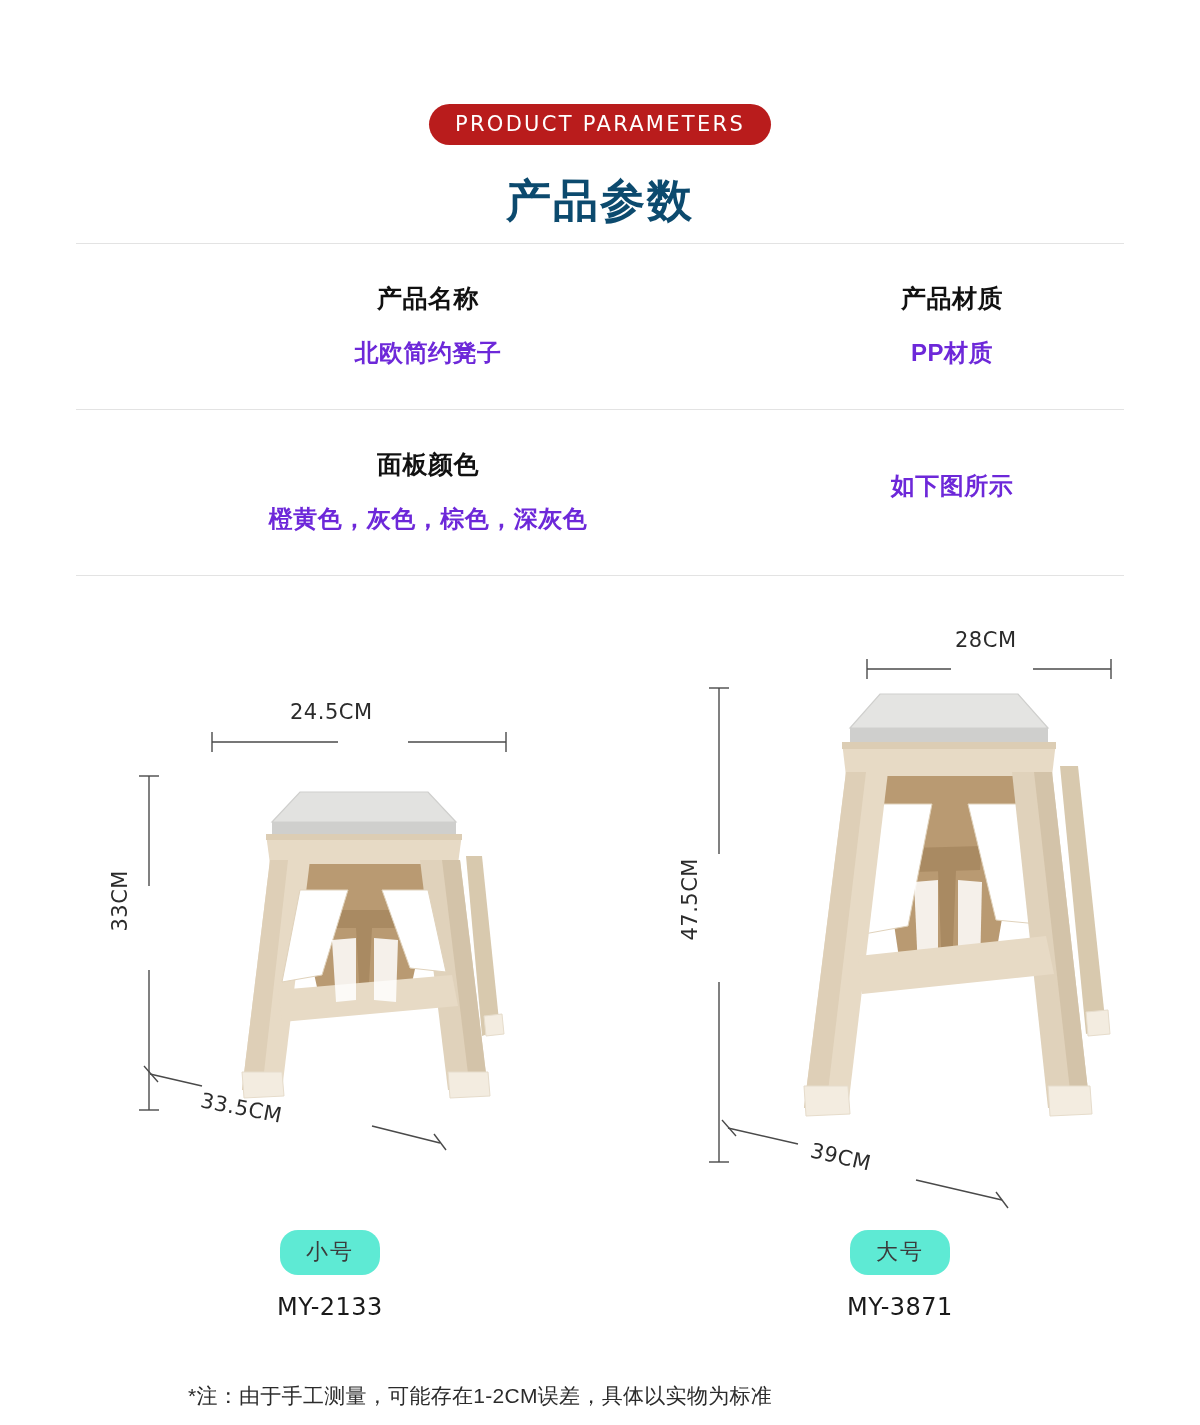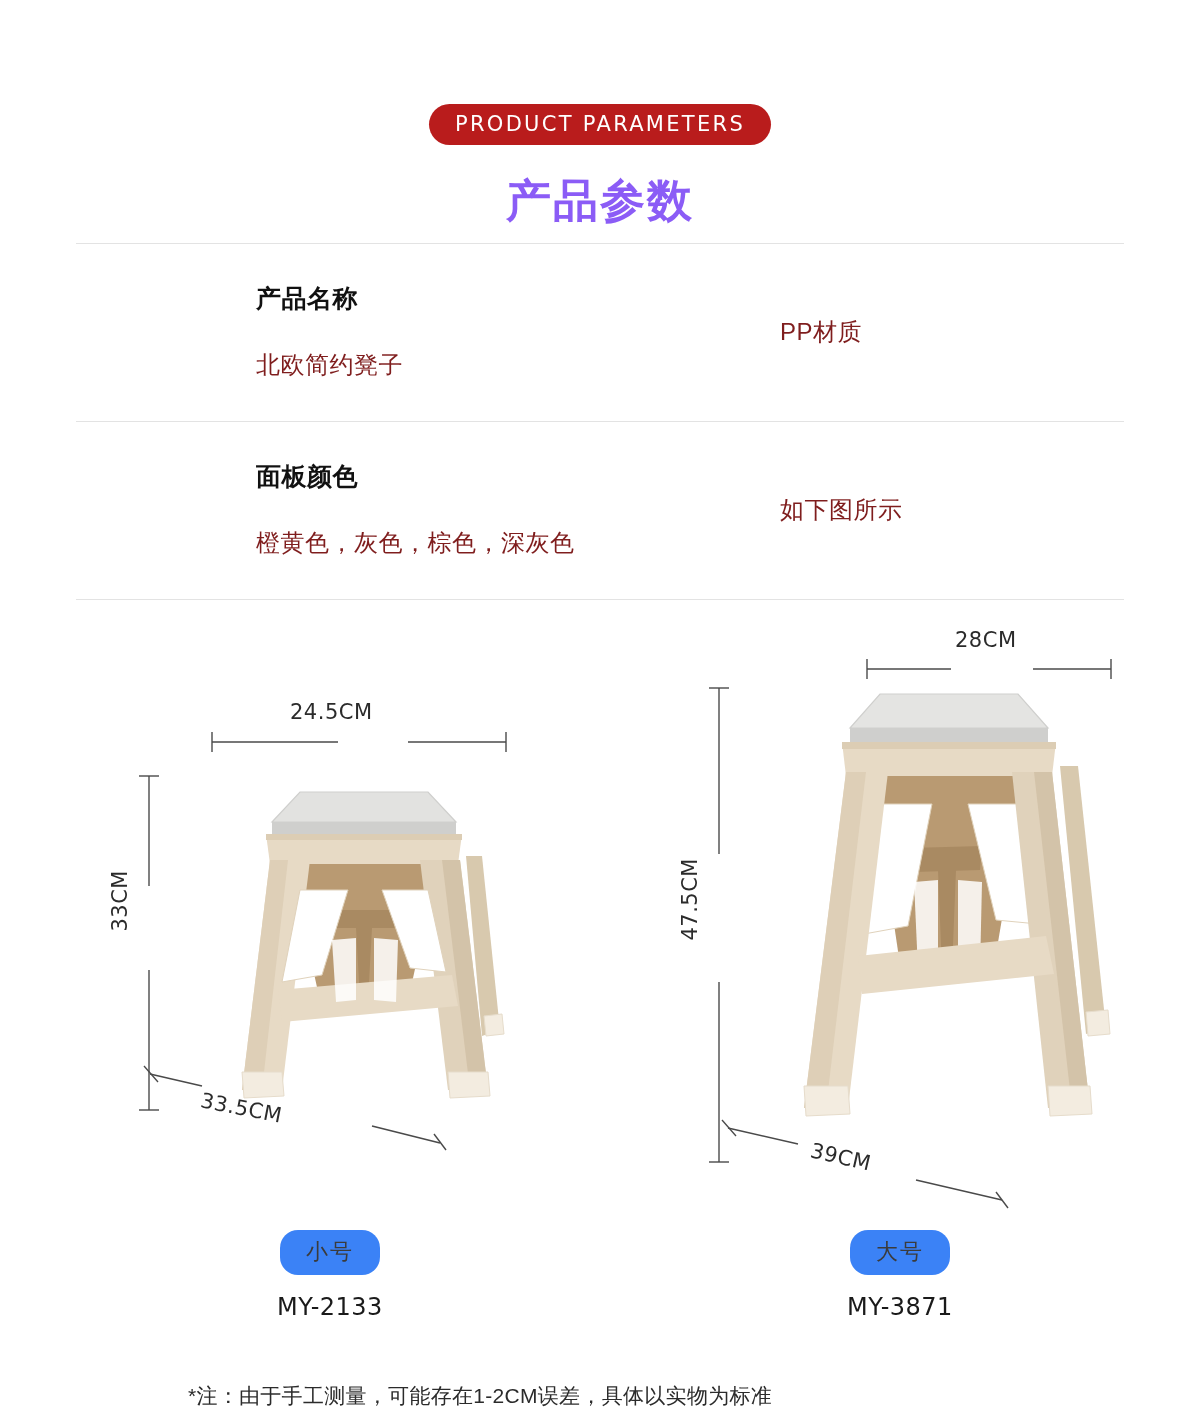--- a/index.html
+++ b/index.html
@@ -31,53 +31,54 @@
     border-radius: 22px;
     font-family: "DejaVu Sans", sans-serif;
     font-weight: 400;
   }
   .title-cn {
     text-align: center;
     font-size: 45px;
     font-weight: bold;
     letter-spacing: 2px;
     margin-top: 26px;
-    color: #8b5cf6;
+    color: #0c4a6e;
   }
 
   
   .spec-table {
     position: absolute;
     left: 76px;
     top: 243px;
     width: 1048px;
   }
   .spec-row {
     display: flex;
     border-top: 1px solid #e3e3e3;
     padding: 38px 0 40px 0;
   }
   .spec-row:last-child { border-bottom: 1px solid #e3e3e3; }
   .spec-cell {
     width: 50%;
     padding-left: 180px;
+    text-align: center;
   }
   .spec-cell.right { padding-left: 664px; margin-left: -484px; width: auto; flex: 1; }
   .spec-label {
     font-size: 25px;
     font-weight: bold;
     color: #111111;
     letter-spacing: 0.5px;
   }
   .spec-value {
     font-size: 24px;
-    color: #7f1d1d;
-    margin-top: 34px;
+    color: #6d28d9;
+    margin-top: 22px;
     letter-spacing: 0.5px;
-    font-weight: 400;
+    font-weight: 700;
   }
 
   
   .products {
     position: absolute;
     top: 600px;
     left: 0;
     width: 1200px;
     height: 720px;
   }
@@ -103,21 +104,21 @@
   }
 
   
   .tag-row {
     position: absolute;
     text-align: center;
     width: 260px;
   }
   .tag {
     display: inline-block;
-    background: #3b82f6;
+    background: #5eead4;
     color: #3b3b3b;
     font-size: 22px;
     border-radius: 18px;
     padding: 7px 26px 8px 26px;
     letter-spacing: 2px;
   }
   .model {
     margin-top: 18px;
     font-family: "DejaVu Sans", sans-serif;
     font-size: 24px;
@@ -146,20 +147,21 @@
 <div class="title-cn">产品参数</div>
 
 <div class="spec-table">
 
   <div class="spec-row">
     <div class="spec-cell">
       <div class="spec-label">产品名称</div>
       <div class="spec-value">北欧简约凳子</div>
     </div>
     <div class="spec-cell right">
+      <div class="spec-label">产品材质</div>
       <div class="spec-value">PP材质</div>
     </div>
   </div>
 
   <div class="spec-row">
     <div class="spec-cell">
       <div class="spec-label">面板颜色</div>
       <div class="spec-value">橙黄色，灰色，棕色，深灰色</div>
     </div>
     <div class="spec-cell right">

